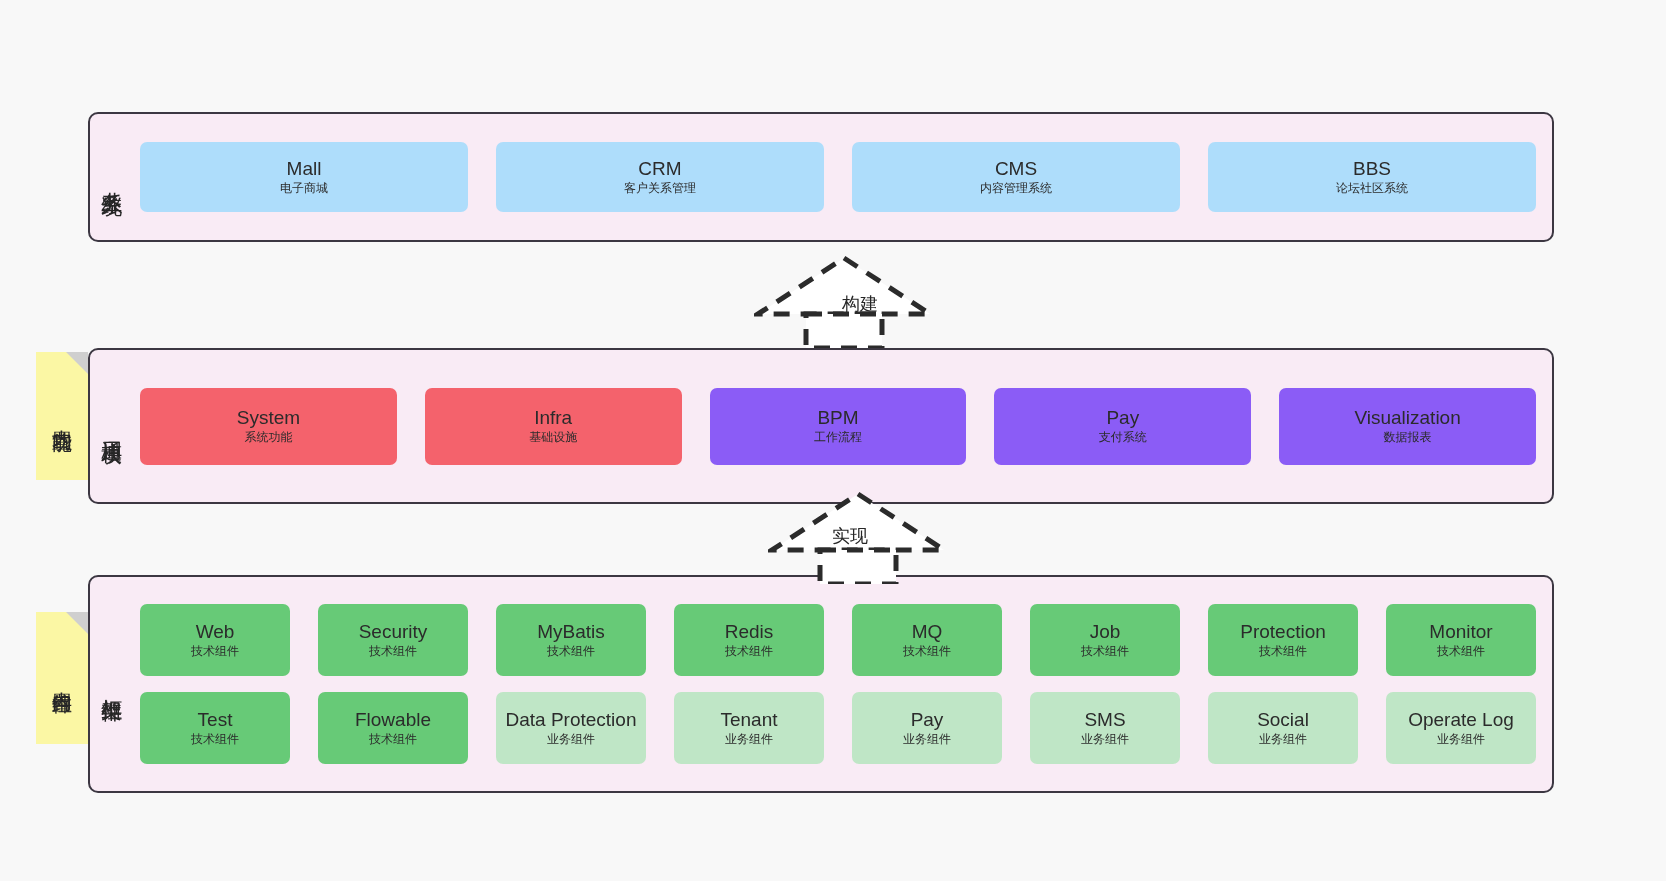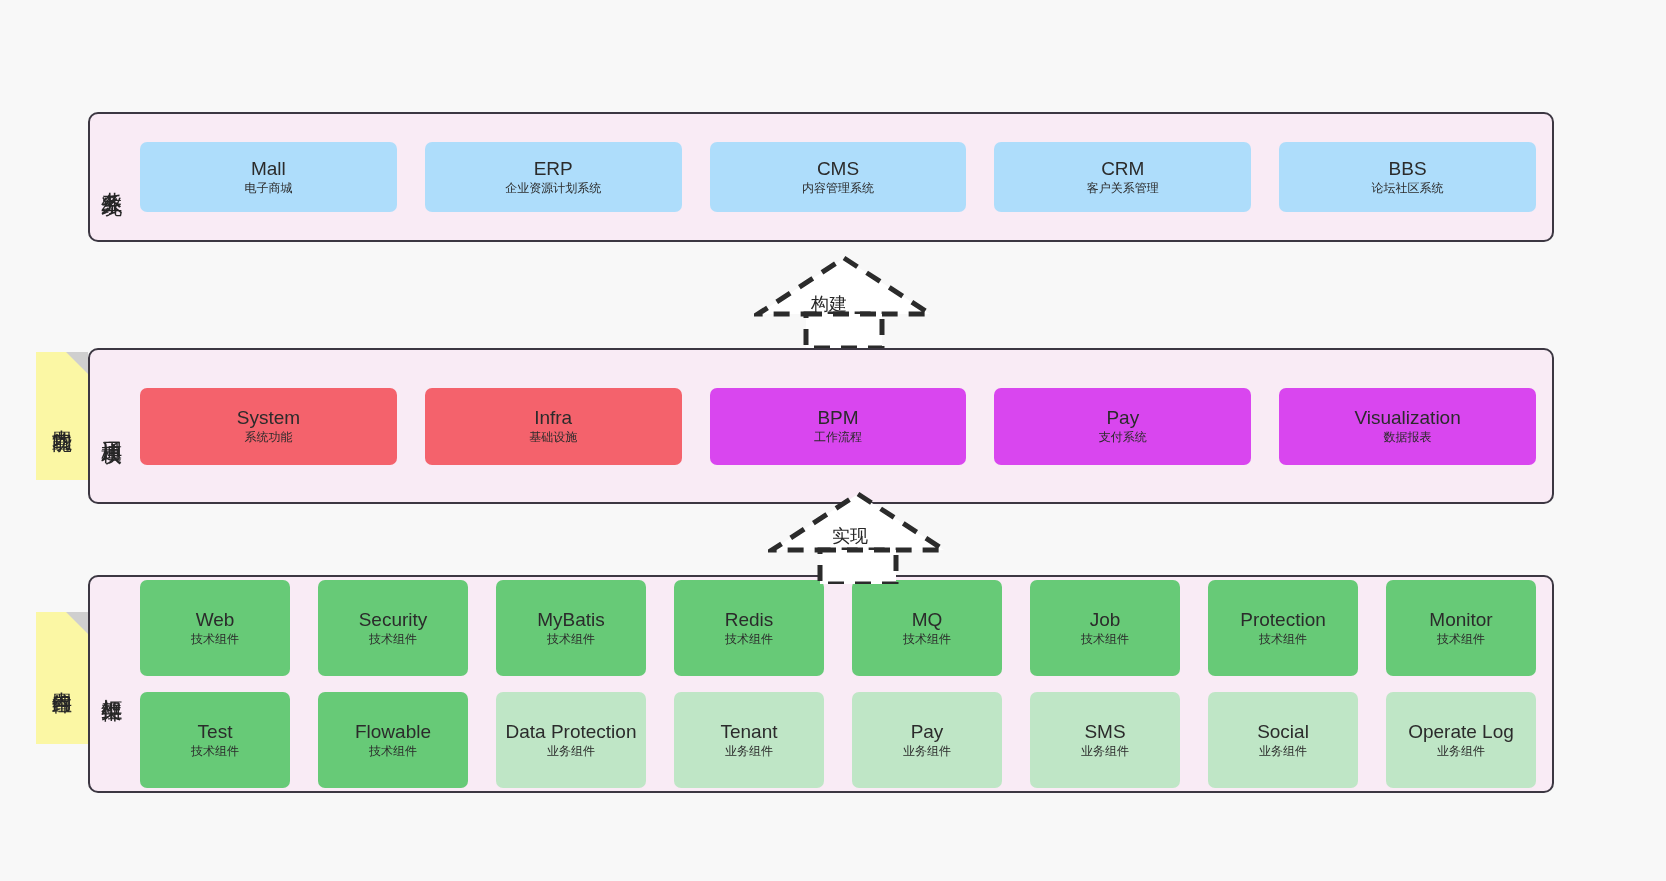--- a/index.html
+++ b/index.html
@@ -79,33 +79,33 @@
     line-height: 1.28;
     box-sizing: border-box;
     padding: 4px 6px;
     color: #2b2b2b;
   }
   .card .t1 { font-size: 19px; }
   .card .t2 { font-size: 12px; }
 
   .card.blue  { background: #aeddfb; }
   .card.red   { background: #f4626c; }
-  .card.pink  { background: #d946ef; }
+  .card.pink  { background: #8b5cf6; }
   .card.green { background: #67ca77; }
   .card.mint  { background: #bfe6c6; }
 
   
   #layer-business { left: 88px;  top: 112px; width: 1466px; height: 130px; }
   #layer-business .card { height: 70px; }
 
   #layer-common   { left: 88px;  top: 348px; width: 1466px; height: 156px; }
   #layer-common .card { height: 77px; }
 
   #layer-framework{ left: 88px;  top: 575px; width: 1466px; height: 218px; }
-  #layer-framework .card { height: 96px; }
+  #layer-framework .card { height: 72px; }
 
   
   .note {
     position: absolute;
     width: 52px;
     background: #fbf7a4;
     box-sizing: border-box;
     display: flex;
     align-items: center;
     justify-content: center;
@@ -138,49 +138,45 @@
     position: absolute;
     font-size: 18px;
     color: #262626;
     background: transparent;
     white-space: nowrap;
     user-select: none;
     z-index: 5;
   }
 
   #arrow-build   { left: 754px; top: 252px; width: 180px; height: 96px; }
-  #label-build   { left: 811px; top: 292px; }
+  #label-build   { left: 842px; top: 292px; }
 
   #arrow-impl    { left: 768px; top: 488px; width: 180px; height: 96px; }
   #label-impl    { left: 832px; top: 524px; }
 </style>
 </head>
 <body>
 
 <div class="canvas">
 
   <div class="layer" id="layer-business">
     <div class="layer-title">业务系统</div>
     <div class="layer-body">
       <div class="row">
         <div class="card blue">
           <span class="t1">Mall</span>
           <span class="t2">电子商城</span>
         </div>
         <div class="card blue">
-          <span class="t1">ERP</span>
-          <span class="t2">企业资源计划系统</span>
+          <span class="t1">CRM</span>
+          <span class="t2">客户关系管理</span>
         </div>
         <div class="card blue">
           <span class="t1">CMS</span>
           <span class="t2">内容管理系统</span>
-        </div>
-        <div class="card blue">
-          <span class="t1">CRM</span>
-          <span class="t2">客户关系管理</span>
         </div>
         <div class="card blue">
           <span class="t1">BBS</span>
           <span class="t2">论坛社区系统</span>
         </div>
       </div>
     </div>
   </div>
 
   <svg class="uml-arrow" id="arrow-build" viewBox="0 0 180 96">

